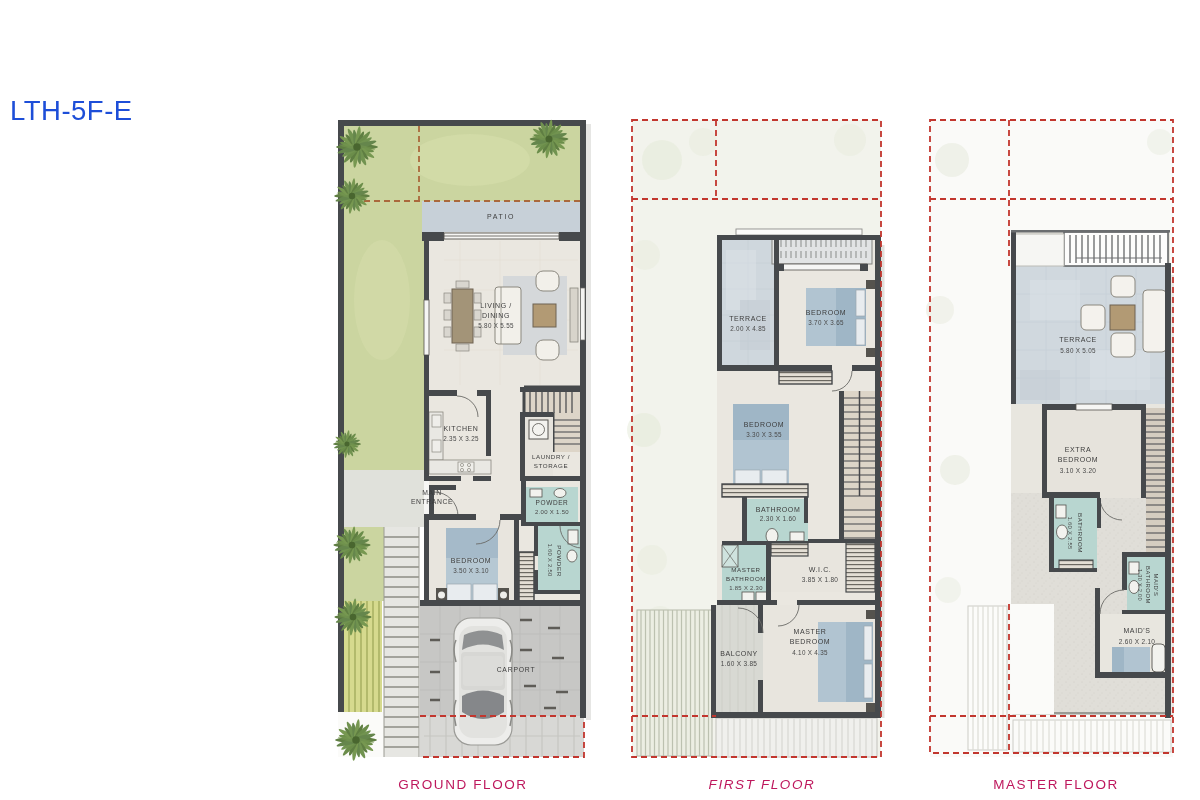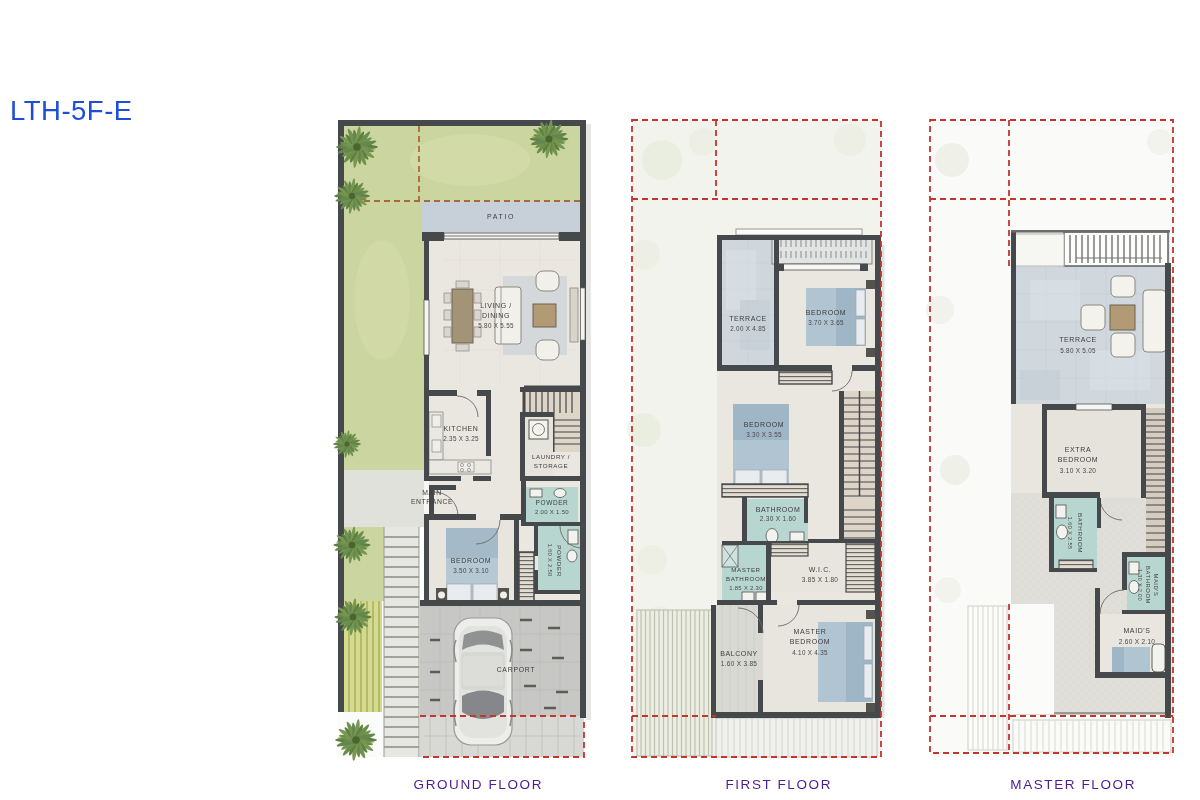--- a/index.html
+++ b/index.html
@@ -1,32 +1,32 @@
 <!DOCTYPE html>
 <html><head>
 <meta charset="utf-8">
 <style>
 html,body{margin:0;padding:0;background:#ffffff;}
 #page{position:relative;width:1200px;height:800px;background:#ffffff;overflow:hidden;font-family:"Liberation Sans",sans-serif;}
-.flabel{position:absolute;font-size:13.5px;letter-spacing:1.6px;color:#4c1d95;text-align:right;}
+.flabel{position:absolute;font-size:13.5px;letter-spacing:1.6px;color:#be185d;text-align:center;}
 svg{position:absolute;}
 svg text{font-family:"Liberation Sans",sans-serif;fill:#3d3d3d;}
 .rn{font-size:7px;letter-spacing:0.6px;}
 .rd{font-size:6.3px;letter-spacing:0.3px;fill:#4a4a4a;}
 </style>
 </head>
 <body>
 <div id="page">
 
 
 <div style="position:absolute;left:10px;top:59px;font-size:27.5px;color:#1d4ed8;letter-spacing:0.5px;margin-top:36px;">LTH-5F-E</div>
 
 <div class="flabel" style="left:383px;top:777px;width:160px;white-space:nowrap;">GROUND FLOOR</div>
 
-<div class="flabel" style="left:692px;top:777px;width:140px;white-space:nowrap;">FIRST FLOOR</div>
+<div class="flabel" style="left:692px;top:777px;width:140px;white-space:nowrap;font-style:italic;">FIRST FLOOR</div>
 
 <div class="flabel" style="left:976px;top:777px;width:160px;white-space:nowrap;">MASTER FLOOR</div>
 <svg width="0" height="0" style="position:absolute">
 <defs>
 <g id="palm">
 <g fill="#60804299" stroke="none">
 <ellipse rx="15.5" ry="2.1" fill="#5f7e42"></ellipse>
 <ellipse rx="13" ry="1.9" fill="#6b8d4a" transform="rotate(15)"></ellipse>
 <ellipse rx="15" ry="2.0" fill="#779851" transform="rotate(32)"></ellipse>
 <ellipse rx="12.5" ry="1.9" fill="#5f7e42" transform="rotate(48)"></ellipse>

